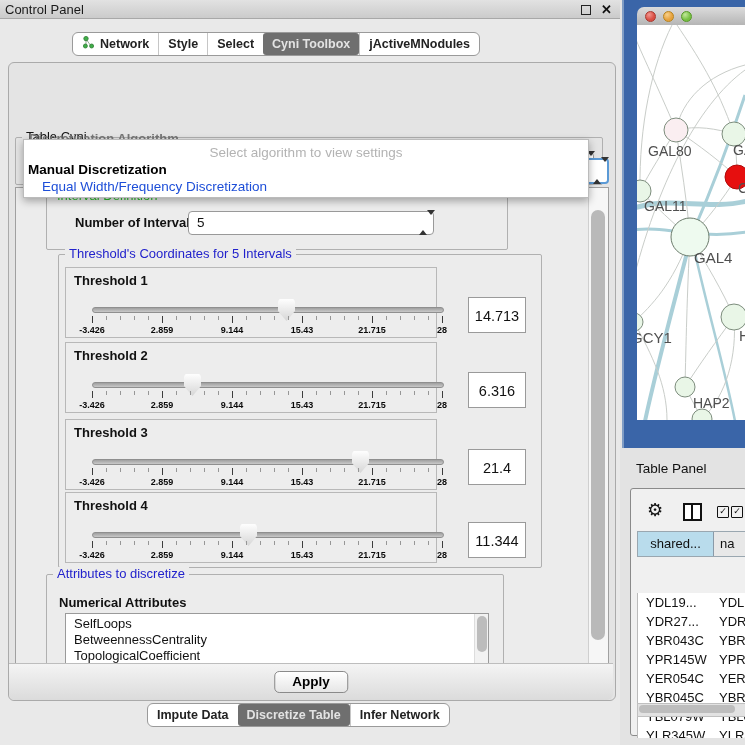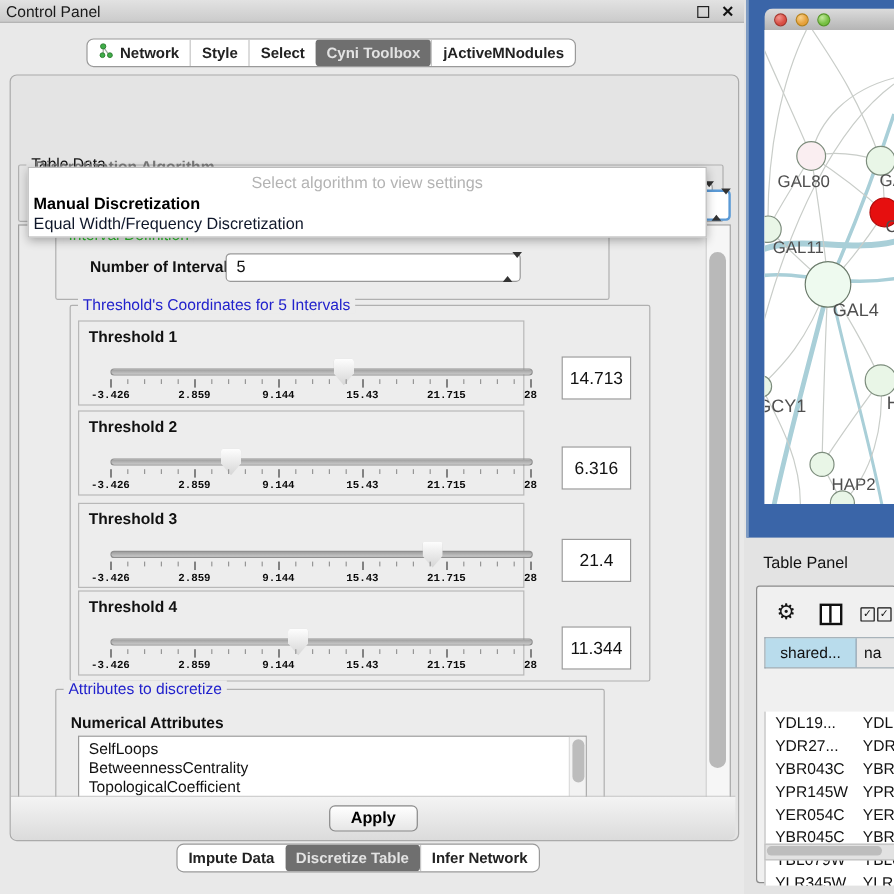--- a/index.html
+++ b/index.html
@@ -33,38 +33,38 @@
                border-bottom:5px solid #333;margin-bottom:3px;}
   .stepper .dn{width:0;height:0;border-left:4.5px solid transparent;border-right:4.5px solid transparent;
                border-top:5px solid #333;}
   .algo-label{position:absolute;left:20px;top:68px;font-size:13px;font-weight:600;color:#777;z-index:1;}
   .combo-frag{position:absolute;left:572px;top:95px;width:24px;height:22px;background:#fff;
               border:2px solid #5b9ad6;border-radius:4px;z-index:5;}
   .popup{position:absolute;left:14px;top:76px;width:564px;height:57px;background:#fff;
          border:1px solid #bbb;box-shadow:0 3px 8px rgba(0,0,0,.32);z-index:10;}
   .popup .ph{position:absolute;left:0;top:5px;width:100%;text-align:center;font-size:13.5px;color:#b3b3b3;}
   .popup .op1{position:absolute;left:4px;top:22px;font-size:13.5px;font-weight:bold;color:#000;}
-  .popup .op2{position:absolute;left:4px;top:39px;font-size:13.5px;color:#0f172a;}
+  .popup .op2{position:absolute;left:18px;top:39px;font-size:13.5px;color:#1d4ed8;}
   
   .scrollp{position:absolute;left:6px;top:124px;width:592px;height:478px;background:#ececec;
            border:1px solid #a0a0a0;overflow:hidden;}
   .vsb{position:absolute;right:0;top:0;width:19px;height:100%;background:#f6f6f6;border-left:1px solid #cfcfcf;}
   .vsb .thumb{position:absolute;left:2px;top:22px;width:14px;height:430px;background:#b9b9b9;border-radius:7px;}
   
   .trow-panel{position:absolute;left:6px;width:372px;height:71px;background:#ededed;border:1px solid #b8b8b8;box-sizing:border-box;}
   .trow-panel .ttitle{position:absolute;left:8px;top:5px;font-size:13px;font-weight:bold;color:#111;}
   .track{position:absolute;left:26px;top:39px;width:350px;height:4px;background:linear-gradient(#9f9f9f,#c9c9c9);
          border:1px solid #8f8f8f;border-radius:3px;}
   .handle{position:absolute;top:31px;width:17px;height:22px;background:linear-gradient(#fefefe,#d6d6d6);
           clip-path:polygon(10% 0,90% 0,100% 10%,100% 55%,50% 100%,0 55%,0 10%);
           filter:drop-shadow(0 0 1px #777);}
   .scale{position:absolute;left:26px;top:48px;width:352px;height:24px;}
   .tick{position:absolute;top:0;width:1px;height:4px;background:#969696;}
   .tick.major{height:7px;background:#3c3c3c;}
-  .ticklabel{position:absolute;top:9px;transform:translateX(-50%);font-size:9px;font-weight:bold;color:#0a0a0a;white-space:nowrap;font-family:Liberation Mono, monospace;}
+  .ticklabel{position:absolute;top:9px;transform:translateX(-50%);font-size:9px;font-weight:bold;color:#0a0a0a;white-space:nowrap;}
   .valbox{position:absolute;left:402px;top:29px;width:58px;height:36px;background:#fff;border:1px solid #9a9a9a;
           font-size:14.5px;text-align:center;line-height:36px;box-sizing:border-box;}
   
   .attr-label{position:absolute;left:12px;top:20px;font-size:13px;font-weight:bold;color:#111;}
   .listbox{position:absolute;left:18px;top:38px;width:422px;height:50px;background:#fff;border:1px solid #9a9a9a;overflow:hidden;}
   .list-inner{position:absolute;left:0;top:2px;right:14px;}
   .list-item{font-size:13px;line-height:16px;padding-left:8px;white-space:nowrap;}
   .lsb{position:absolute;right:0;top:0;width:13px;height:100%;background:#f2f2f2;border-left:1px solid #ddd;}
   .lsb .thumb{position:absolute;left:1.5px;top:2px;width:10px;height:36px;background:#bcbcbc;border-radius:5px;}
   
@@ -153,21 +153,21 @@
         <span class="stepper"><span class="up"></span><span class="dn"></span></span>
       </div>
 
       <div class="popup">
         <div class="ph">Select algorithm to view settings</div>
         <div class="op1">Manual Discretization</div>
         <div class="op2">Equal Width/Frequency Discretization</div>
       </div>
 
       <div class="grp" style="left:6px;top:74px;width:586px;height:46px;background:#e4e4e4;">
-        <span class="gtitle">Table Data</span>
+        <span class="gtitle">Table Cyni</span>
         <div class="combo" style="left:8px;top:14px;width:570px;height:24px;">
           <span>galFiltered.sif default node</span>
           <span class="stepper"><span class="up"></span><span class="dn"></span></span>
         </div>
       </div>
 
       <div class="scrollp">
 
         <div class="grp" style="left:30px;top:8px;width:460px;height:52px;background:#ececec;">
           <span class="gtitle g-green">Interval Definition</span>

